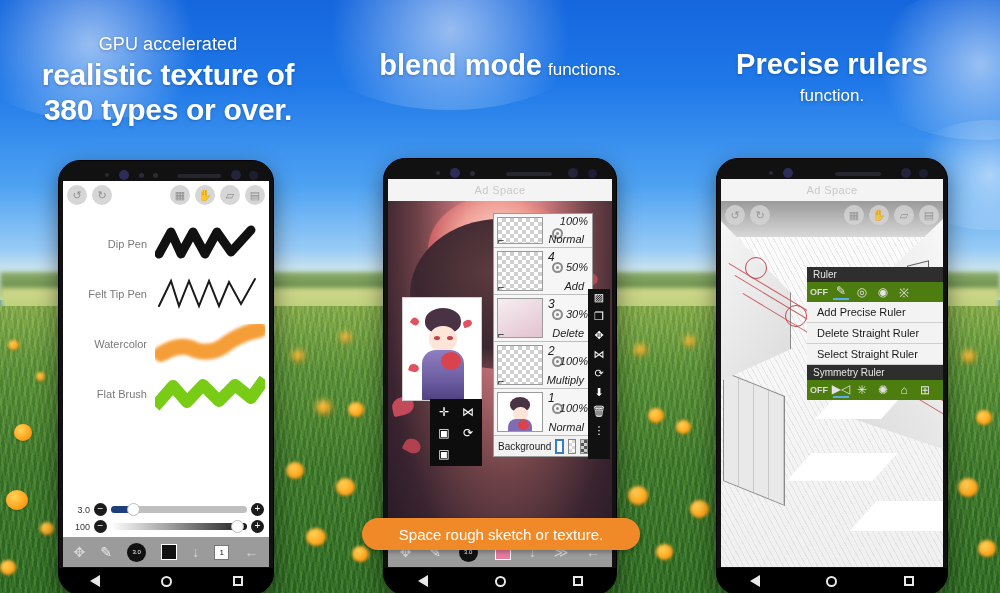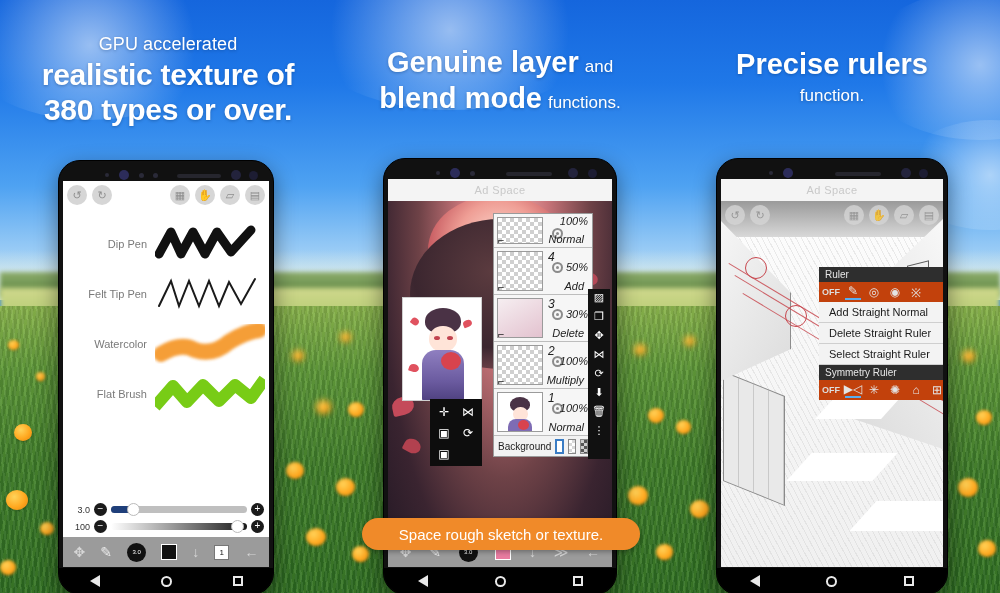--- a/index.html
+++ b/index.html
@@ -164,21 +164,21 @@
     position: absolute; background: #f08a29; color: #fff; border-radius: 16px;
     font-size: 15px; display: flex; align-items: center; justify-content: center;
     box-shadow: 0 2px 5px rgba(0,0,0,.3);
   }
 
   
   .ruler-box { position: absolute; }
   .rb-header {
     background: #2e2e2e; color: #e6e6e6; font-size: 10px; padding: 2px 6px;
   }
-  .rb-icons { background: #c2410c; display: flex; align-items: center; padding: 2px 3px; gap: 5px; }
+  .rb-icons { background: #4d7c0f; display: flex; align-items: center; padding: 2px 3px; gap: 5px; }
   .rb-off { color: #ddd; font-size: 9px; font-weight: 700; }
   .rb-ico { color: #e4e4e4; font-size: 12px; display: flex; align-items: center; justify-content: center; width: 16px; height: 16px; }
   .rb-ico.active { border-bottom: 2px solid #5aaef0; }
   .rb-item { background: #f3f3f3; color: #1a1a1a; font-size: 11px; padding: 4px 10px; border-bottom: 1px solid #cfcfcf; }
 
   .canvas-hall { position: absolute; background: #fafafa; overflow: hidden; }
   .red-line { position: absolute; background: #c8484f; height: 1px; transform-origin: 0 0; opacity: .85; }
   .red-cir { position: absolute; border: 1px solid #c8484f; border-radius: 50%; }
 </style>
 </head>
@@ -223,23 +223,20 @@
   <div class="flower blurx" style="left:958px; top:478px; width:20px; height:19px;"></div>
   <div class="flower blurx" style="left:978px; top:540px; width:18px; height:17px;"></div>
 
   <div class="headline" style="left:10px; top:34px; width:316px;">
     <div class="h-sub">GPU accelerated</div>
     <div class="h-big" style="margin-top:3px;">realistic texture of</div>
     <div class="h-big" style="margin-top:1px;">380 types or over.</div>
   </div>
 
   <div class="headline" style="left:342px; top:46px; width:316px;">
-    <div>
-      <span class="h-big2">Genuine layer</span><span class="h-in" style="margin-left:6px;">and</span>
-    </div>
     <div style="margin-top:3px;">
       <span class="h-big2">blend mode</span><span class="h-in" style="margin-left:6px;">functions.</span>
     </div>
   </div>
 
   <div class="headline" style="left:674px; top:48px; width:316px;">
     <div class="h-big2">Precise rulers</div>
     <div class="h-in" style="margin-top:5px;">function.</div>
   </div>
 
@@ -542,30 +539,30 @@
       <div class="toolrow" style="position:absolute; left:0; right:0; top:22px; background:transparent;">
         <div class="circ-btn" style="opacity:.78;">↺</div>
         <div class="circ-btn" style="opacity:.78;">↻</div>
         <div class="spacer"></div>
         <div class="circ-btn" style="opacity:.78;">▦</div>
         <div class="circ-btn" style="opacity:.78;">✋</div>
         <div class="circ-btn" style="opacity:.78;">▱</div>
         <div class="circ-btn" style="opacity:.78; margin-right:0;">▤</div>
       </div>
 
-      <div class="ruler-box" style="left:98px; top:88px; width:136px;">
+      <div class="ruler-box" style="left:86px; top:88px; width:136px;">
         <div class="rb-header">Ruler</div>
         <div class="rb-icons">
           <span class="rb-off">OFF</span>
           <span class="rb-ico active">✎</span>
           <span class="rb-ico">◎</span>
           <span class="rb-ico">◉</span>
           <span class="rb-ico">※</span>
         </div>
-        <div class="rb-item">Add Straight Normal</div>
+        <div class="rb-item">Add Precise Ruler</div>
         <div class="rb-item">Delete Straight Ruler</div>
         <div class="rb-item">Select Straight Ruler</div>
         <div class="rb-header">Symmetry Ruler</div>
         <div class="rb-icons">
           <span class="rb-off">OFF</span>
           <span class="rb-ico active">▶◁</span>
           <span class="rb-ico">✳</span>
           <span class="rb-ico">✺</span>
           <span class="rb-ico">⌂</span>
           <span class="rb-ico">⊞</span>

